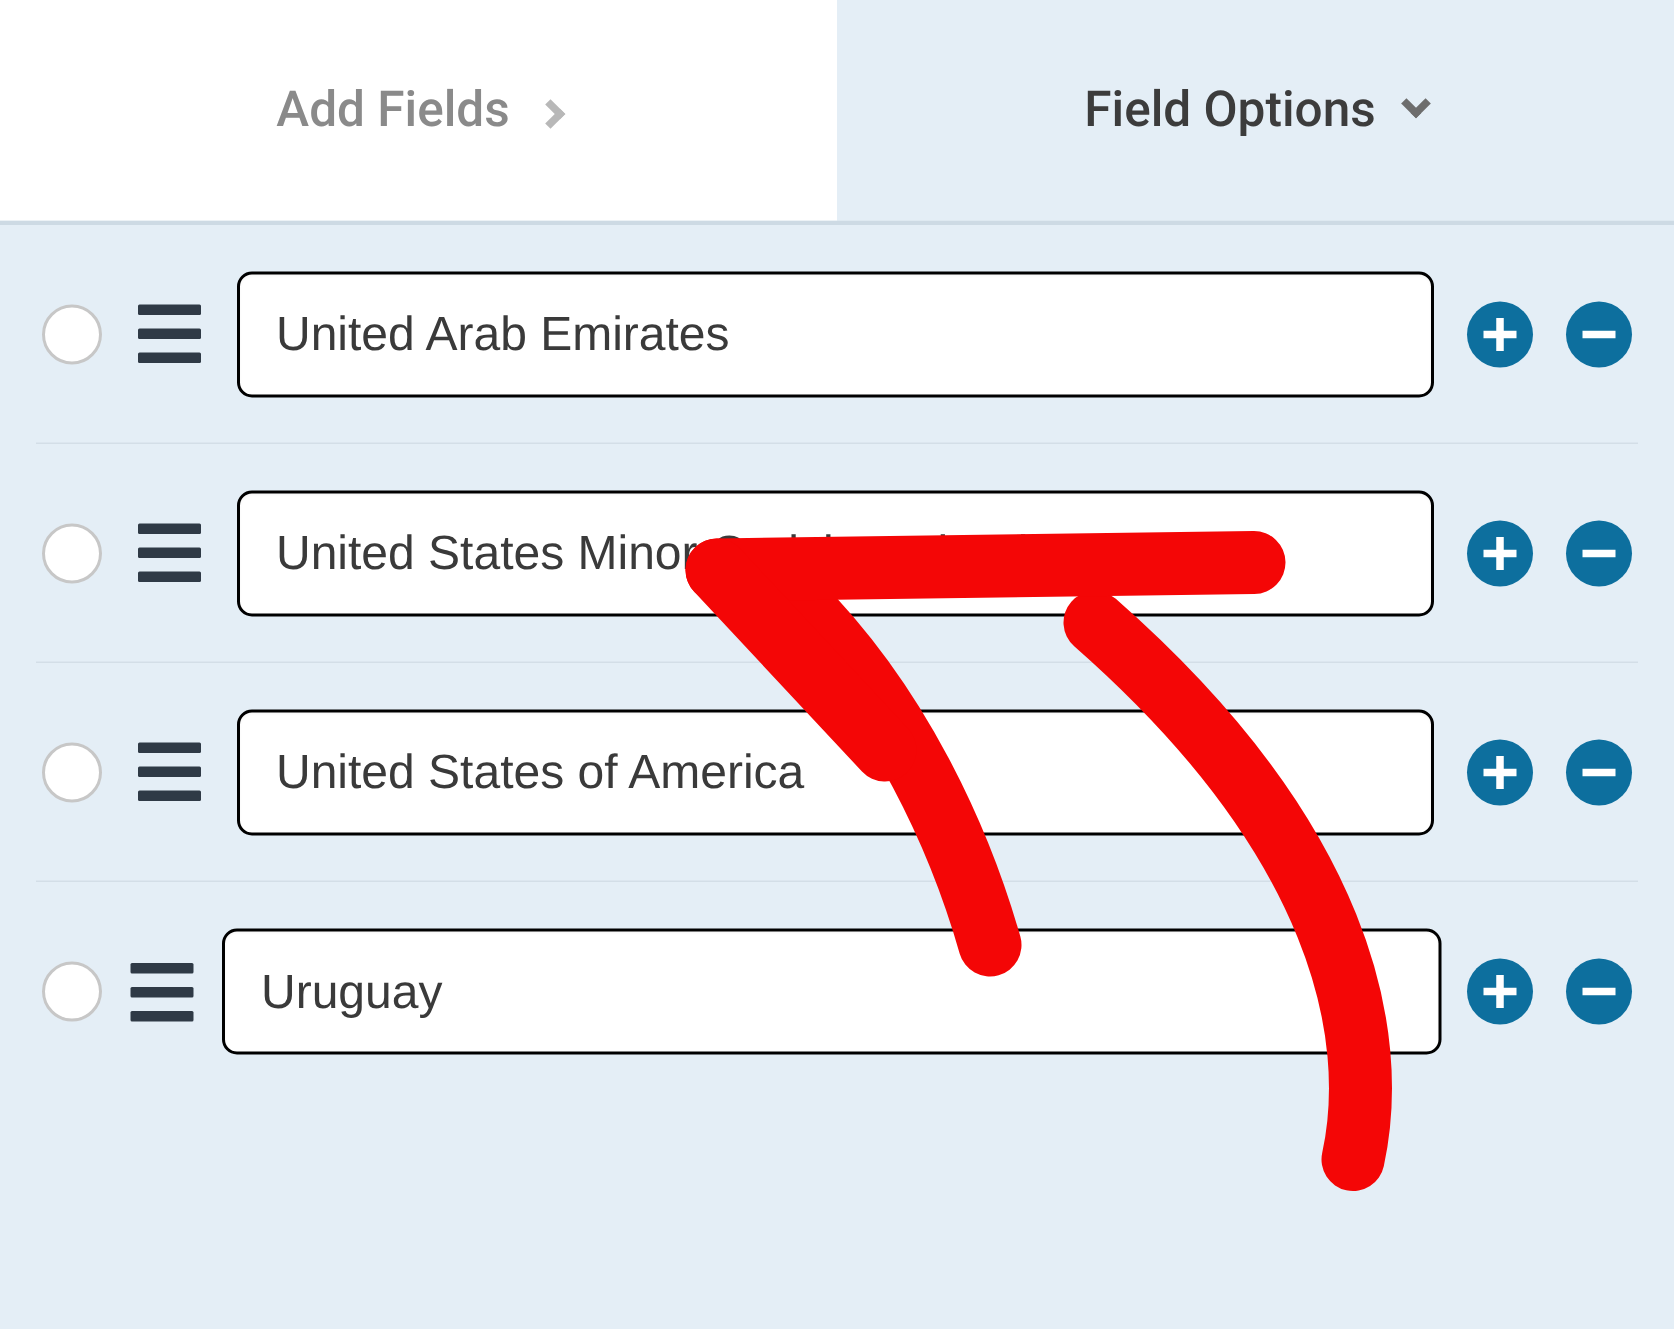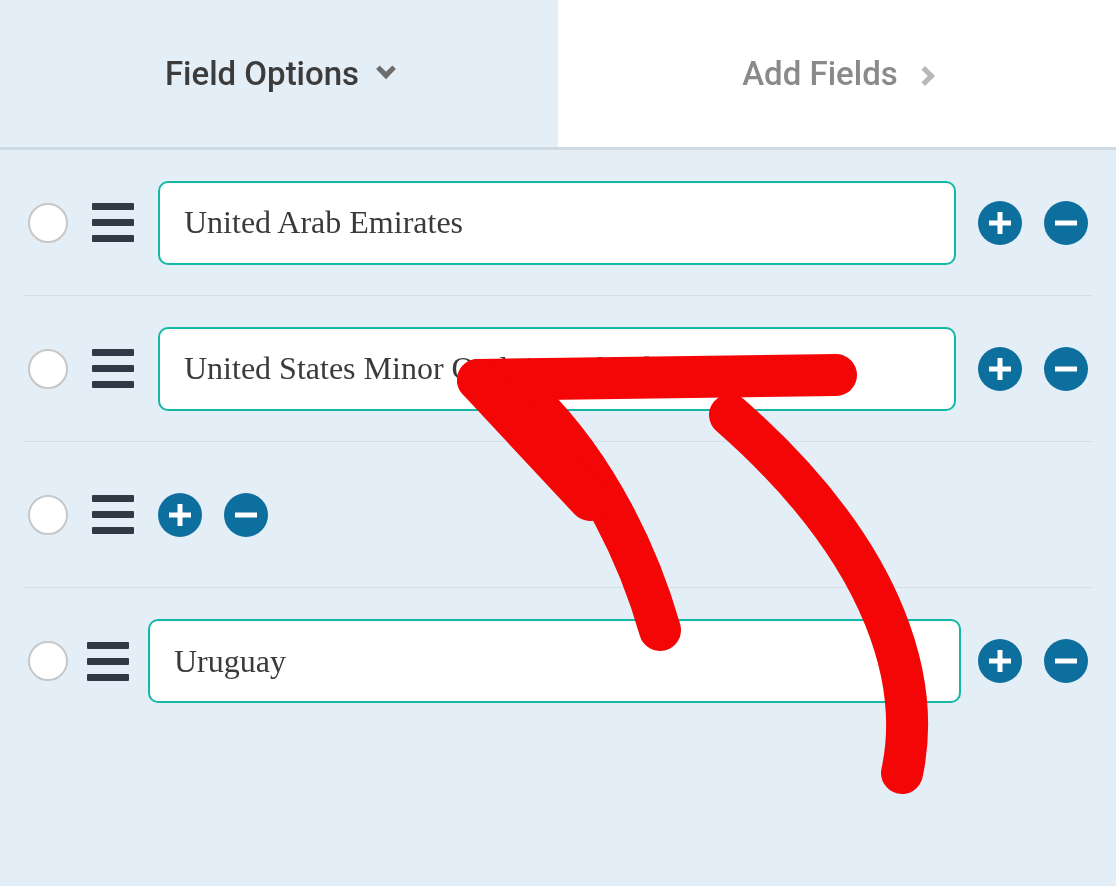--- a/index.html
+++ b/index.html
@@ -96,27 +96,27 @@
   .drag-line {
     width: 42px;
     height: 7px;
     background: #2f3a46;
     border-radius: 1px;
   }
 
   .text-input {
     flex: 1;
     height: 84px;
-    border: 2px solid #14b8a6;
+    border: 2px solid #000000;
     border-radius: 10px;
     background: #ffffff;
     font-size: 32px;
     color: #3a3a3a;
     padding: 0 24px;
-    font-family: Liberation Serif, serif;
+    font-family: Liberation Sans, sans-serif;
     outline: none;
     box-shadow: inset 0 1px 2px rgba(0,0,0,0.04);
   }
 
   .row-actions {
     display: flex;
     gap: 22px;
     flex: 0 0 auto;
   }
   .circ-btn {
@@ -147,28 +147,28 @@
     left: 0;
     width: 1116px;
     height: 886px;
     pointer-events: none;
   }
 </style>
 </head>
 <body>
 
 <div class="tabs">
+  <div class="tab tab-add">
+    <span>Add Fields</span>
+    <span class="chevron chevron-right"></span>
+  </div>
   <div class="tab tab-options">
     <span>Field Options</span>
     <span class="chevron chevron-down"></span>
   </div>
-  <div class="tab tab-add">
-    <span>Add Fields</span>
-    <span class="chevron chevron-right"></span>
-  </div>
 </div>
 
 <div class="options-panel">
 
   <div class="option-row">
     <div class="radio"></div>
     <div class="drag-handle">
       <div class="drag-line"></div>
         <div class="drag-line"></div>
         <div class="drag-line"></div>
@@ -195,20 +195,21 @@
     </div>
   </div>
 
   <div class="option-row">
     <div class="radio"></div>
     <div class="drag-handle">
       <div class="drag-line"></div>
         <div class="drag-line"></div>
         <div class="drag-line"></div>
     </div>
+    <input class="text-input" type="text" value="United States of America" style="">
     <div class="row-actions">
       <div class="circ-btn plus"></div>
       <div class="circ-btn minus"></div>
     </div>
   </div>
 
   <div class="option-row">
     <div class="radio"></div>
     <div class="drag-handle">
       <div class="drag-line"></div>

